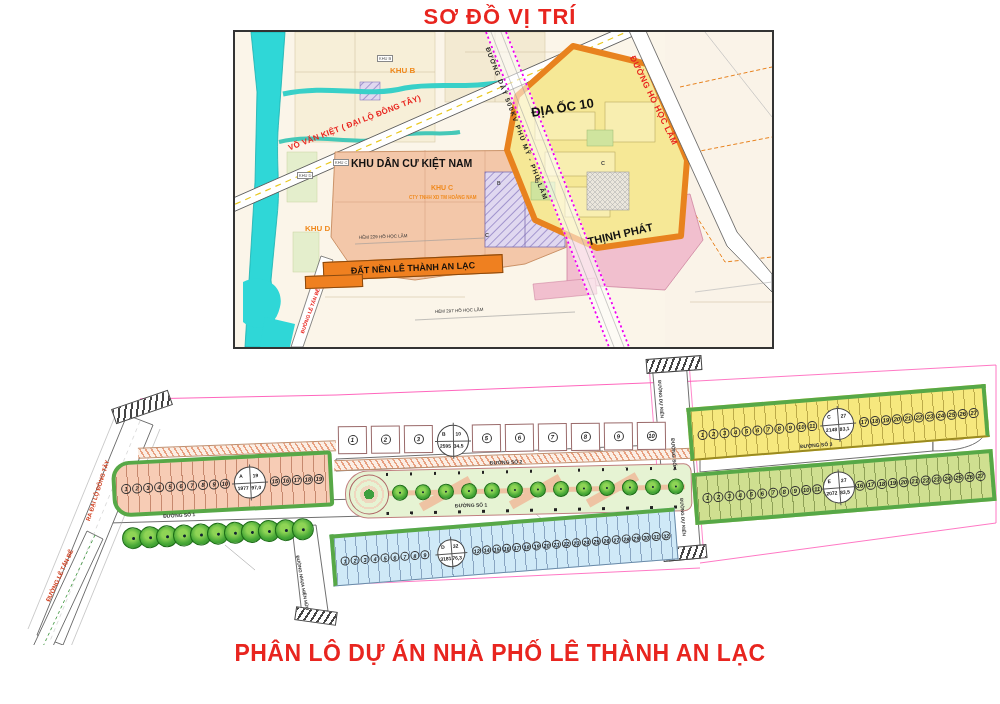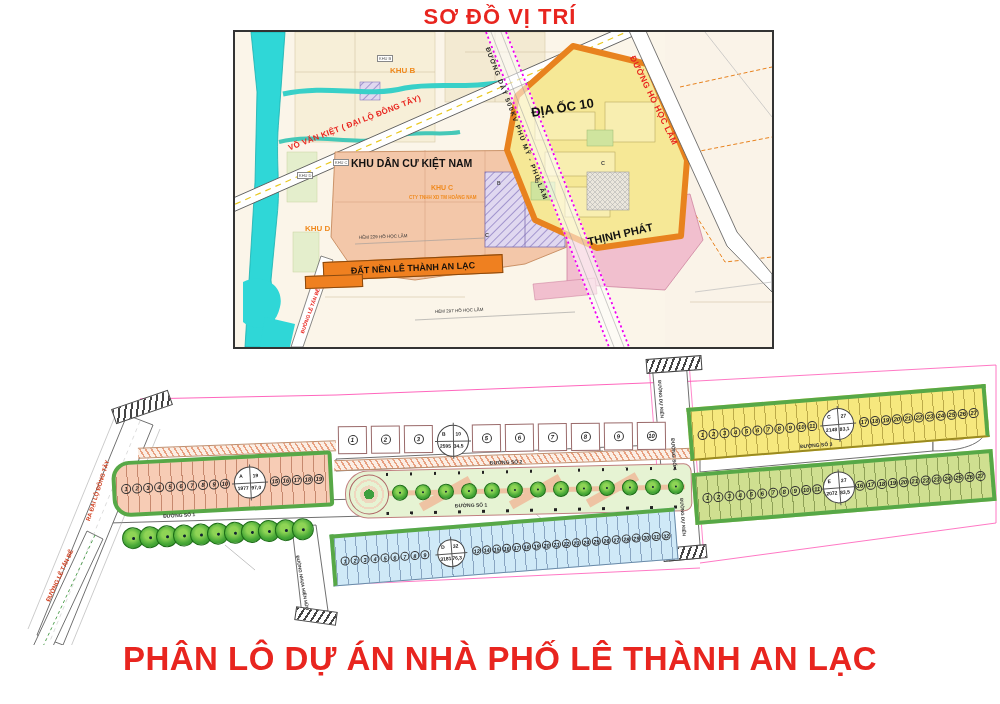--- a/index.html
+++ b/index.html
@@ -4,21 +4,21 @@
 <style>
   html,body{margin:0;padding:0;background:#fff;}
   #page{position:relative;width:1000px;height:704px;background:#fff;overflow:hidden;
         font-family:"Liberation Sans","DejaVu Sans",sans-serif;border-radius:16px;}
   .lbl{position:absolute;white-space:nowrap;font-weight:bold;color:#222;}
   .thin{font-weight:normal;}
   .red{color:#e8251f;}
   .orange{color:#f08a1e;}
   #top-title{position:absolute;left:0;right:0;top:4px;text-align:center;font-size:22px;
              font-weight:bold;color:#e8251f;letter-spacing:1px;}
-  #footer-title{position:absolute;left:0;right:0;top:640px;text-align:center;font-size:33px;
+  #footer-title{position:absolute;left:0;right:0;top:640px;text-align:center;font-size:23px;
              font-weight:bold;color:#e8251f;letter-spacing:0.5px;}
   
   #map{position:absolute;left:233px;top:30px;width:537px;height:315px;border:2px solid #333;
        background:#fbf5e9;overflow:hidden;}
   #map svg{position:absolute;left:0;top:0;}
   .mapbox{position:absolute;background:#fff;border:1px solid #888;font-size:4px;line-height:5px;
           padding:0 1px;color:#555;font-weight:normal;}
   #dat-nen-banner{position:absolute;left:88px;top:226px;width:178px;height:17px;background:#ef8020;
           border:1px solid #8a4a10;transform:rotate(-2.5deg);display:flex;align-items:center;justify-content:center;}
   #dat-nen-banner .lbl{position:static;font-size:9px;color:#18100a;}

